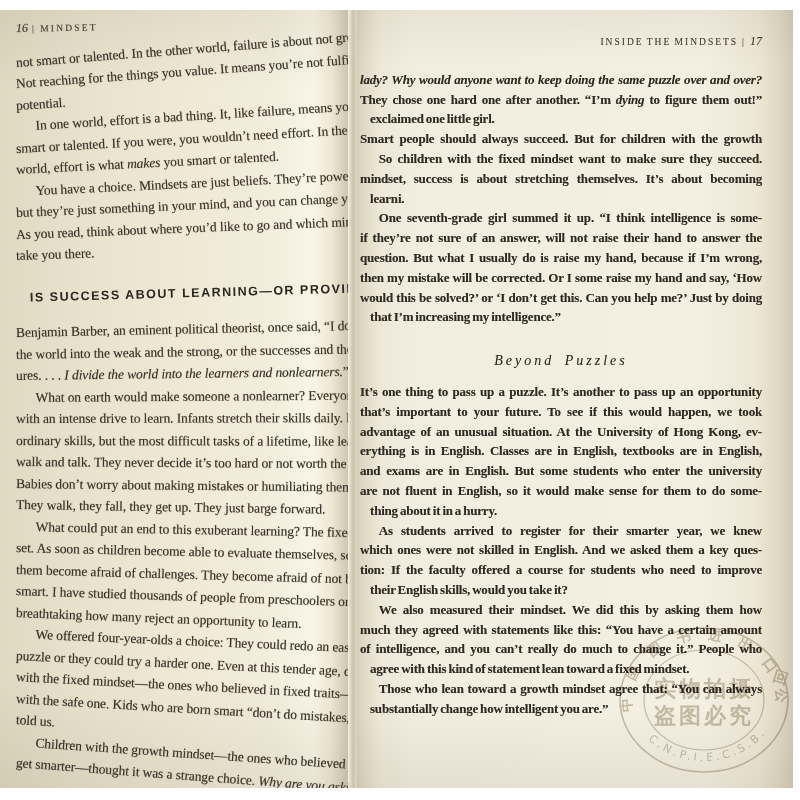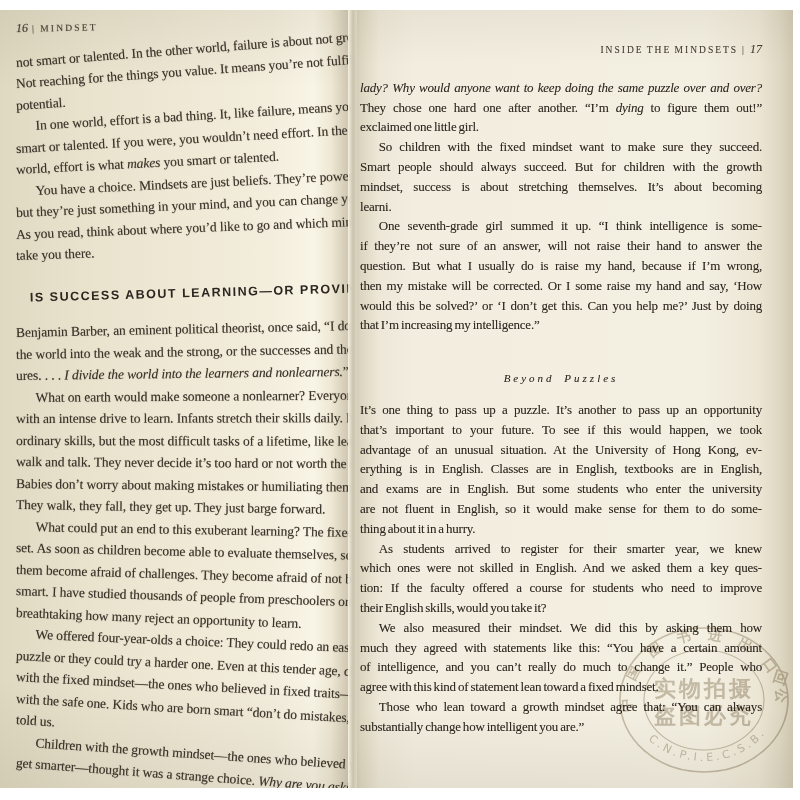--- a/index.html
+++ b/index.html
@@ -15,46 +15,46 @@
       linear-gradient(to right, #e0d9c2 0%, #eae3ce 28%, #efe9d6 55%, #f3eedd 78%, #f9f5e6 89%, #eee8d4 94%, #d5cdb8 98%, #c6bfa9 100%);}
   .lp-content{position:absolute;left:16px;top:8px;width:380px;color:#3a332a;
     font-size:13.5px;line-height:21.5px;letter-spacing:-.1px;
     text-shadow:.2px .2px .7px rgba(70,60,45,.5);}
 
   
   .page-right{position:absolute;left:352px;top:0;width:441px;height:778px;overflow:hidden;
     background:
       linear-gradient(to bottom, rgba(110,100,75,.08), rgba(110,100,75,0) 7%, rgba(110,100,75,0) 90%, rgba(110,100,75,.10)),
       linear-gradient(to right, #c9c1ab 0%, #ddd6c1 2%, #ece7d7 6%, #f2eddf 14%, #f3efe1 80%, #ece6d5 92%, #ded7c2 97%, #d1c9b3 100%);}
-  .rp-content{position:absolute;left:8px;top:0;width:402px;padding-top:30px;color:#2f2922;
+  .rp-content{position:absolute;left:8px;top:0;width:402px;padding-top:22px;color:#2f2922;
     font-size:13px;line-height:19.8px;letter-spacing:-.2px;word-spacing:-1px;
     text-shadow:0 0 .4px rgba(60,50,40,.35);}
 
   
   .runhead{font-size:9.5px;letter-spacing:2.2px;color:#473f33;white-space:nowrap;}
   .lp-content .runhead{margin-bottom:11px;transform:rotate(-1.3deg);transform-origin:0 50%;}
   .rp-content .runhead{text-align:right;margin-bottom:17px;letter-spacing:2px;}
   .runhead .pnum{font-style:italic;font-size:12px;letter-spacing:0;}
   .runhead .bar{font-weight:400;padding:0 4px;color:#5a5244;}
 
   
   .para{margin:0;}
   .tline{display:block;}
   .lp-content .tline{white-space:nowrap;transform-origin:0 50%;}
-  .rp-content .tline{white-space:nowrap;text-align:justify;text-align-last:justify;text-justify:inter-word;}
-  .rp-content .tline.para-end{text-align-last:left;}
+  .rp-content .tline{white-space:nowrap;text-align:justify;text-align-last:justify;text-justify:inter-word;font-weight:bold;}
+  .rp-content .tline.para-end{text-align-last:left;margin-left:10px;}
   .tline.indent{text-indent:1.45em;}
 
   
   .sect-head{font-family:"Liberation Sans","DejaVu Sans",sans-serif;font-weight:700;
     font-size:12.5px;letter-spacing:1.5px;color:#2b2620;white-space:nowrap;
     margin:21px 0 13px;padding-left:14px;transform:rotate(-1.6deg);transform-origin:0 50%;
     text-shadow:none;}
-  .sub-head{font-style:italic;text-align:center;font-size:11px;letter-spacing:3px;
-    word-spacing:4px;margin:34px 0 11px;color:#332c24;}
+  .sub-head{font-style:italic;text-align:center;font-size:14px;letter-spacing:3px;
+    word-spacing:4px;margin:24px 0 11px;color:#332c24;}
 
   
   .seam{position:absolute;left:348px;top:0;width:9px;height:100%;pointer-events:none;
     background:linear-gradient(to right, rgba(250,246,231,.9), #c9c2ac 55%, #ddd6c2 100%);}
 
   
   .stamp{position:absolute;left:606px;top:582px;width:196px;height:220px;
     opacity:.5;mix-blend-mode:multiply;pointer-events:none;}
   .stamp .ring{fill:none;stroke:#9c8e76;stroke-width:1.6;}
   .stamp .ring-inner{stroke-width:1.2;}
@@ -133,22 +133,22 @@
       <div class="runhead">
         <span>INSIDE THE MINDSETS</span><span class="bar">|</span><span class="pnum">17</span>
       </div>
 
       <div class="para">
           <div class="tline"><i>lady? Why would anyone want to keep doing the same puzzle over and over?</i></div>
           <div class="tline">They chose one hard one after another. “I’m <i>dying</i> to figure them out!”</div>
           <div class="tline para-end">exclaimed one little girl.</div>
         </div>
       <div class="para">
+          <div class="tline">Smart people should always succeed. But for children with the growth</div>
           <div class="tline indent">So children with the fixed mindset want to make sure they succeed.</div>
-          <div class="tline">Smart people should always succeed. But for children with the growth</div>
           <div class="tline">mindset, success is about stretching themselves. It’s about becoming</div>
           <div class="tline para-end">learni.</div>
         </div>
       <div class="para">
           <div class="tline indent">One seventh-grade girl summed it up. “I think intelligence is some-</div>
           <div class="tline">if they’re not sure of an answer, will not raise their hand to answer the</div>
           <div class="tline">question. But what I usually do is raise my hand, because if I’m wrong,</div>
           <div class="tline">then my mistake will be corrected. Or I some raise my hand and say, ‘How</div>
           <div class="tline">would this be solved?’ or ‘I don’t get this. Can you help me?’ Just by doing</div>
           <div class="tline para-end">that I’m increasing my intelligence.”</div>

